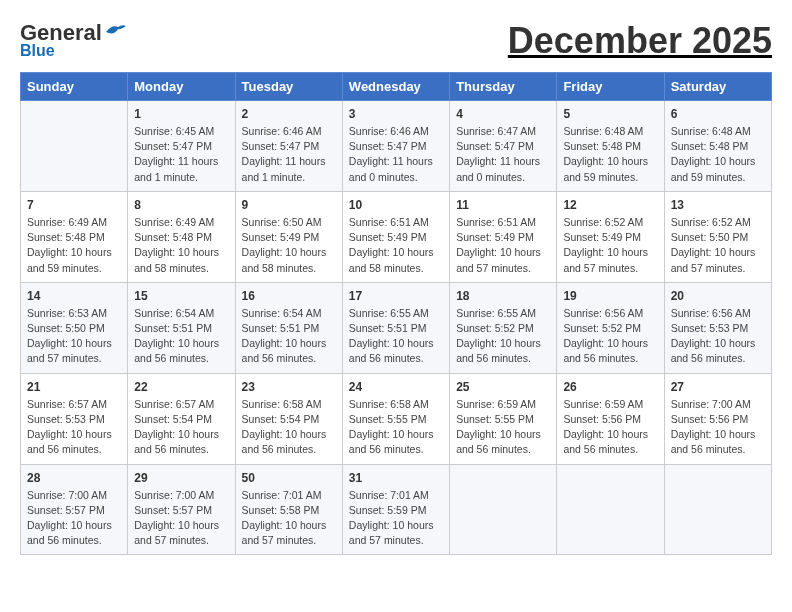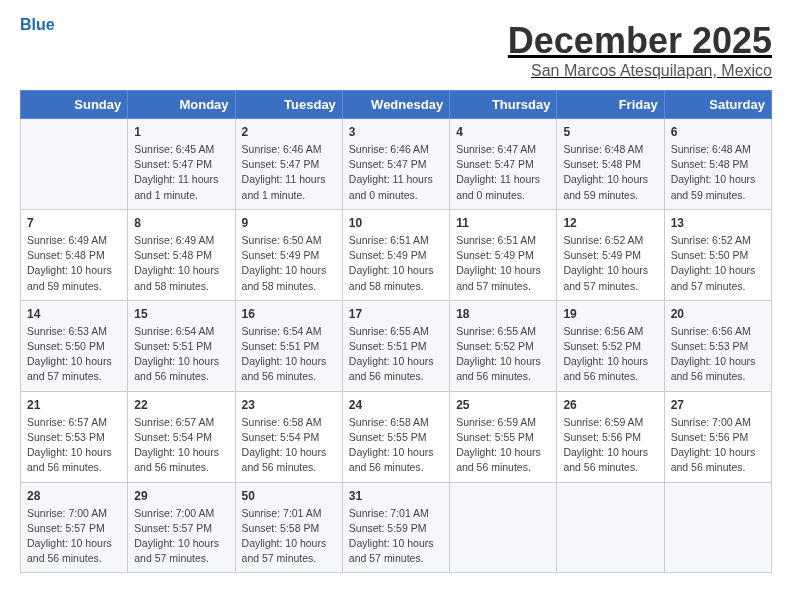--- a/index.html
+++ b/index.html
@@ -35,21 +35,21 @@
       color: #555;
     }
     table {
       width: 100%;
       border-collapse: collapse;
       table-layout: fixed;
     }
     thead tr th {
       background-color: #3a6fc4;
       color: #fff;
-      text-align: right;
+      text-align: left;
       padding: 6px 6px;
       font-size: 13px;
       font-weight: bold;
       border: 1px solid #5a8ad4;
     }
     tbody tr td {
       vertical-align: top;
       padding: 6px 6px;
       border: 1px solid #ccc;
       font-size: 10.5px;
@@ -72,25 +72,30 @@
       font-size: 10.5px;
       line-height: 1.45;
       color: #444;
     }
   </style>
 </head>
 <body>
 
 <div class="header-area">
   <div class="logo">
+    <div style="display:flex; align-items:center;">
+      <span style="font-size:22px; font-weight:bold; color:#333;">General</span>
+      <svg width="22" height="18" viewBox="0 0 22 18" style="margin-left:2px; margin-top:-4px;">
+        <path d="M2,10 Q8,2 14,5 Q18,2 22,4 Q16,8 14,7 Q10,14 2,10Z" fill="#1a6cb5"></path>
+      </svg>
+    </div>
     <span style="font-size:16px; font-weight:bold; color:#1a6cb5; margin-top:-4px;">Blue</span>
   </div>
   <div class="title-block">
     <div class="month-title">December 2025</div>
-    <div class="location-title">San Marcos Atesquilapan, Mexico</div>
   </div>
 </div>
 
 <table>
   <thead>
     <tr id="header-row">
         <th>Sunday</th>
         <th>Monday</th>
         <th>Tuesday</th>
         <th>Wednesday</th>

